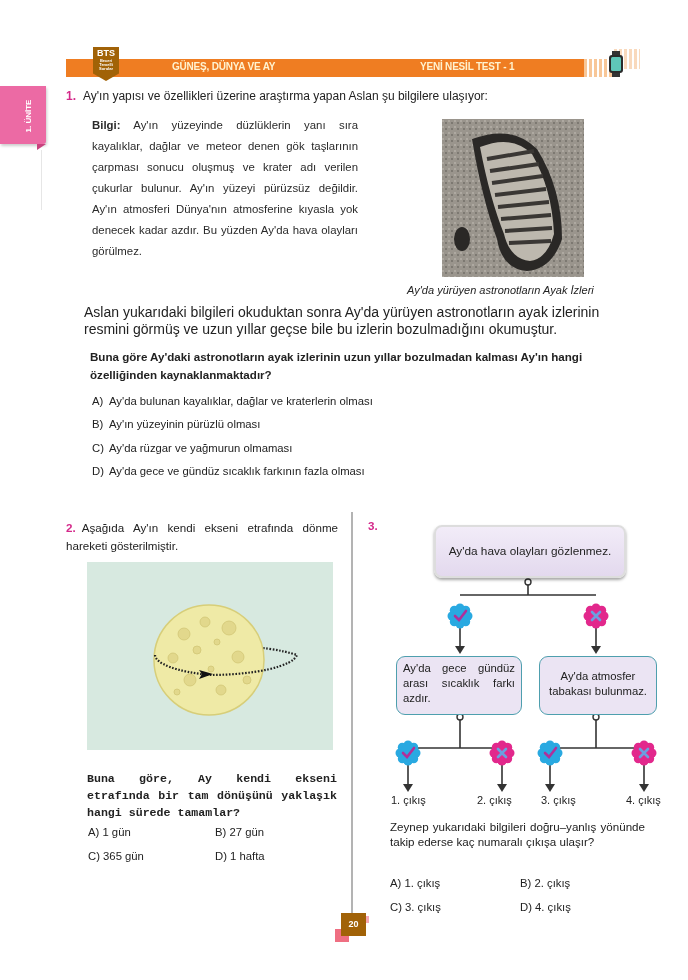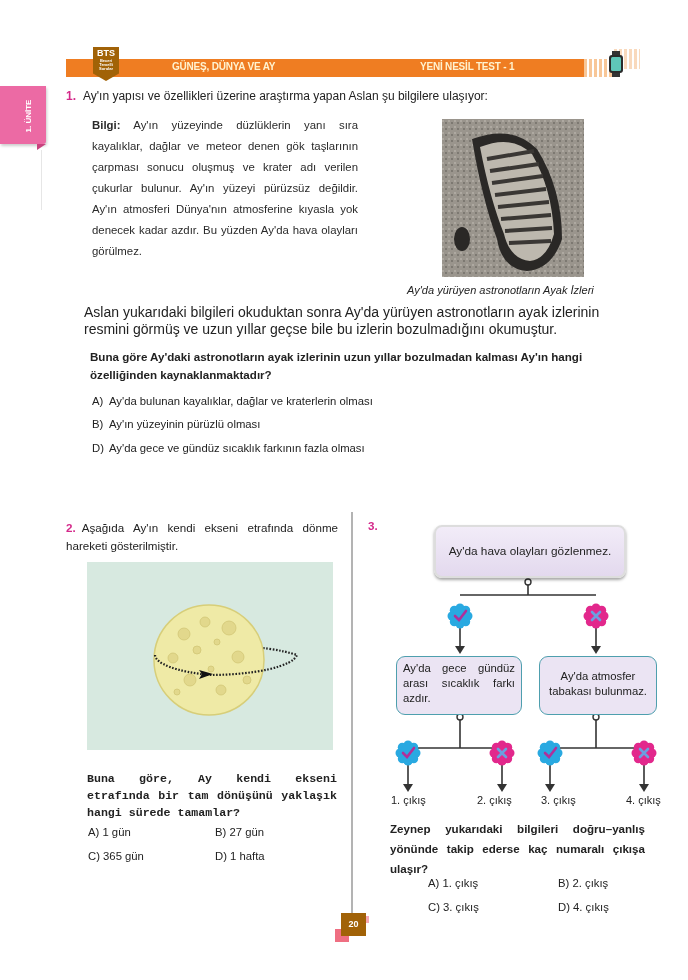--- a/index.html
+++ b/index.html
@@ -54,22 +54,22 @@
   .q2-opts .c2 { position: absolute; left: 127px; }
 
   
   .q3-num { position: absolute; left: 368px; top: 519px; font-size: 11.6px; }
   .q3-svg { position: absolute; left: 378px; top: 518px; width: 300px; height: 295px; }
   .flow-box { position: absolute; background: #ebe4f3; border: 1.5px solid #4e9fae; border-radius: 9px; font-size: 11.3px; line-height: 15px; color: #222; }
   .box-top { left: 434px; top: 525px; width: 192px; height: 53px; border: 2px solid #ddd; border-radius: 8px; background: linear-gradient(#f2ecf8, #e3d9ee); box-shadow: 0 2px 3px rgba(0,0,0,.35); display:flex; align-items:center; justify-content:center; font-size: 11.8px; }
   .box-left { left: 396px; top: 656px; width: 126px; height: 59px; padding: 4px 6px; text-align: justify; text-align-last: left; }
   .box-right { left: 539px; top: 656px; width: 118px; height: 59px; padding: 12px 6px; text-align: center; }
   .exit-label { position: absolute; top: 794px; font-size: 11px; }
-  .q3-question { position: absolute; left: 390px; top: 819px; width: 255px; font-size: 11.6px; line-height: 20px; font-weight: bold; text-align: justify; }
-  .q3-opts { position: absolute; left: 390px; top: 877px; width: 260px; font-size: 11.3px; margin-left: 38px; }
+  .q3-question { position: absolute; left: 390px; top: 819px; width: 255px; font-size: 11.6px; line-height: 15px; font-weight: normal; text-align: justify; }
+  .q3-opts { position: absolute; left: 390px; top: 877px; width: 260px; font-size: 11.3px; }
   .q3-opts .row { height: 24px; position: relative; }
   .q3-opts .c2 { position: absolute; left: 130px; }
 
   
   .page-box2 { position: absolute; left: 335px; top: 929px; width: 14px; height: 13px; background: #ef6f82; }
   .page-box3 { position: absolute; left: 365px; top: 916px; width: 4px; height: 7px; background: #f7a8b4; }
   .page-num { position: absolute; left: 341px; top: 913px; width: 25px; height: 23px; background: #a16207; color: #fff; font-weight: bold; font-size: 9px; text-align: center; line-height: 23px; }
 </style>
 </head>
 <body>
@@ -128,20 +128,21 @@
   </svg>
 </div>
 <div class="photo-caption">Ay'da yürüyen astronotların Ayak İzleri</div>
 
 <div class="para">Aslan yukarıdaki bilgileri okuduktan sonra Ay'da yürüyen astronotların ayak izlerinin resmini görmüş ve uzun yıllar geçse bile bu izlerin bozulmadığını okumuştur.</div>
 <div class="q1-question">Buna göre Ay'daki astronotların ayak izlerinin uzun yıllar bozulmadan kalması Ay'ın hangi özelliğinden kaynaklanmaktadır?</div>
 
 <div class="opts1">
   <div><span class="lbl">A)</span><span>Ay'da bulunan kayalıklar, dağlar ve kraterlerin olması</span></div>
   <div><span class="lbl">B)</span><span>Ay'ın yüzeyinin pürüzlü olması</span></div>
+  <div><span class="lbl">C)</span><span>Ay'da rüzgar ve yağmurun olmaması</span></div>
   <div><span class="lbl">D)</span><span>Ay'da gece ve gündüz sıcaklık farkının fazla olması</span></div>
 </div>
 
 <div class="divider"></div>
 
 <div class="q2-stem">
   <span class="qnum">2.</span><span>Aşağıda Ay'ın kendi ekseni etrafında dönme hareketi gösterilmiştir.</span>
 </div>
 <div class="moon-fig">
   <svg width="246" height="188" viewBox="0 0 246 188">

